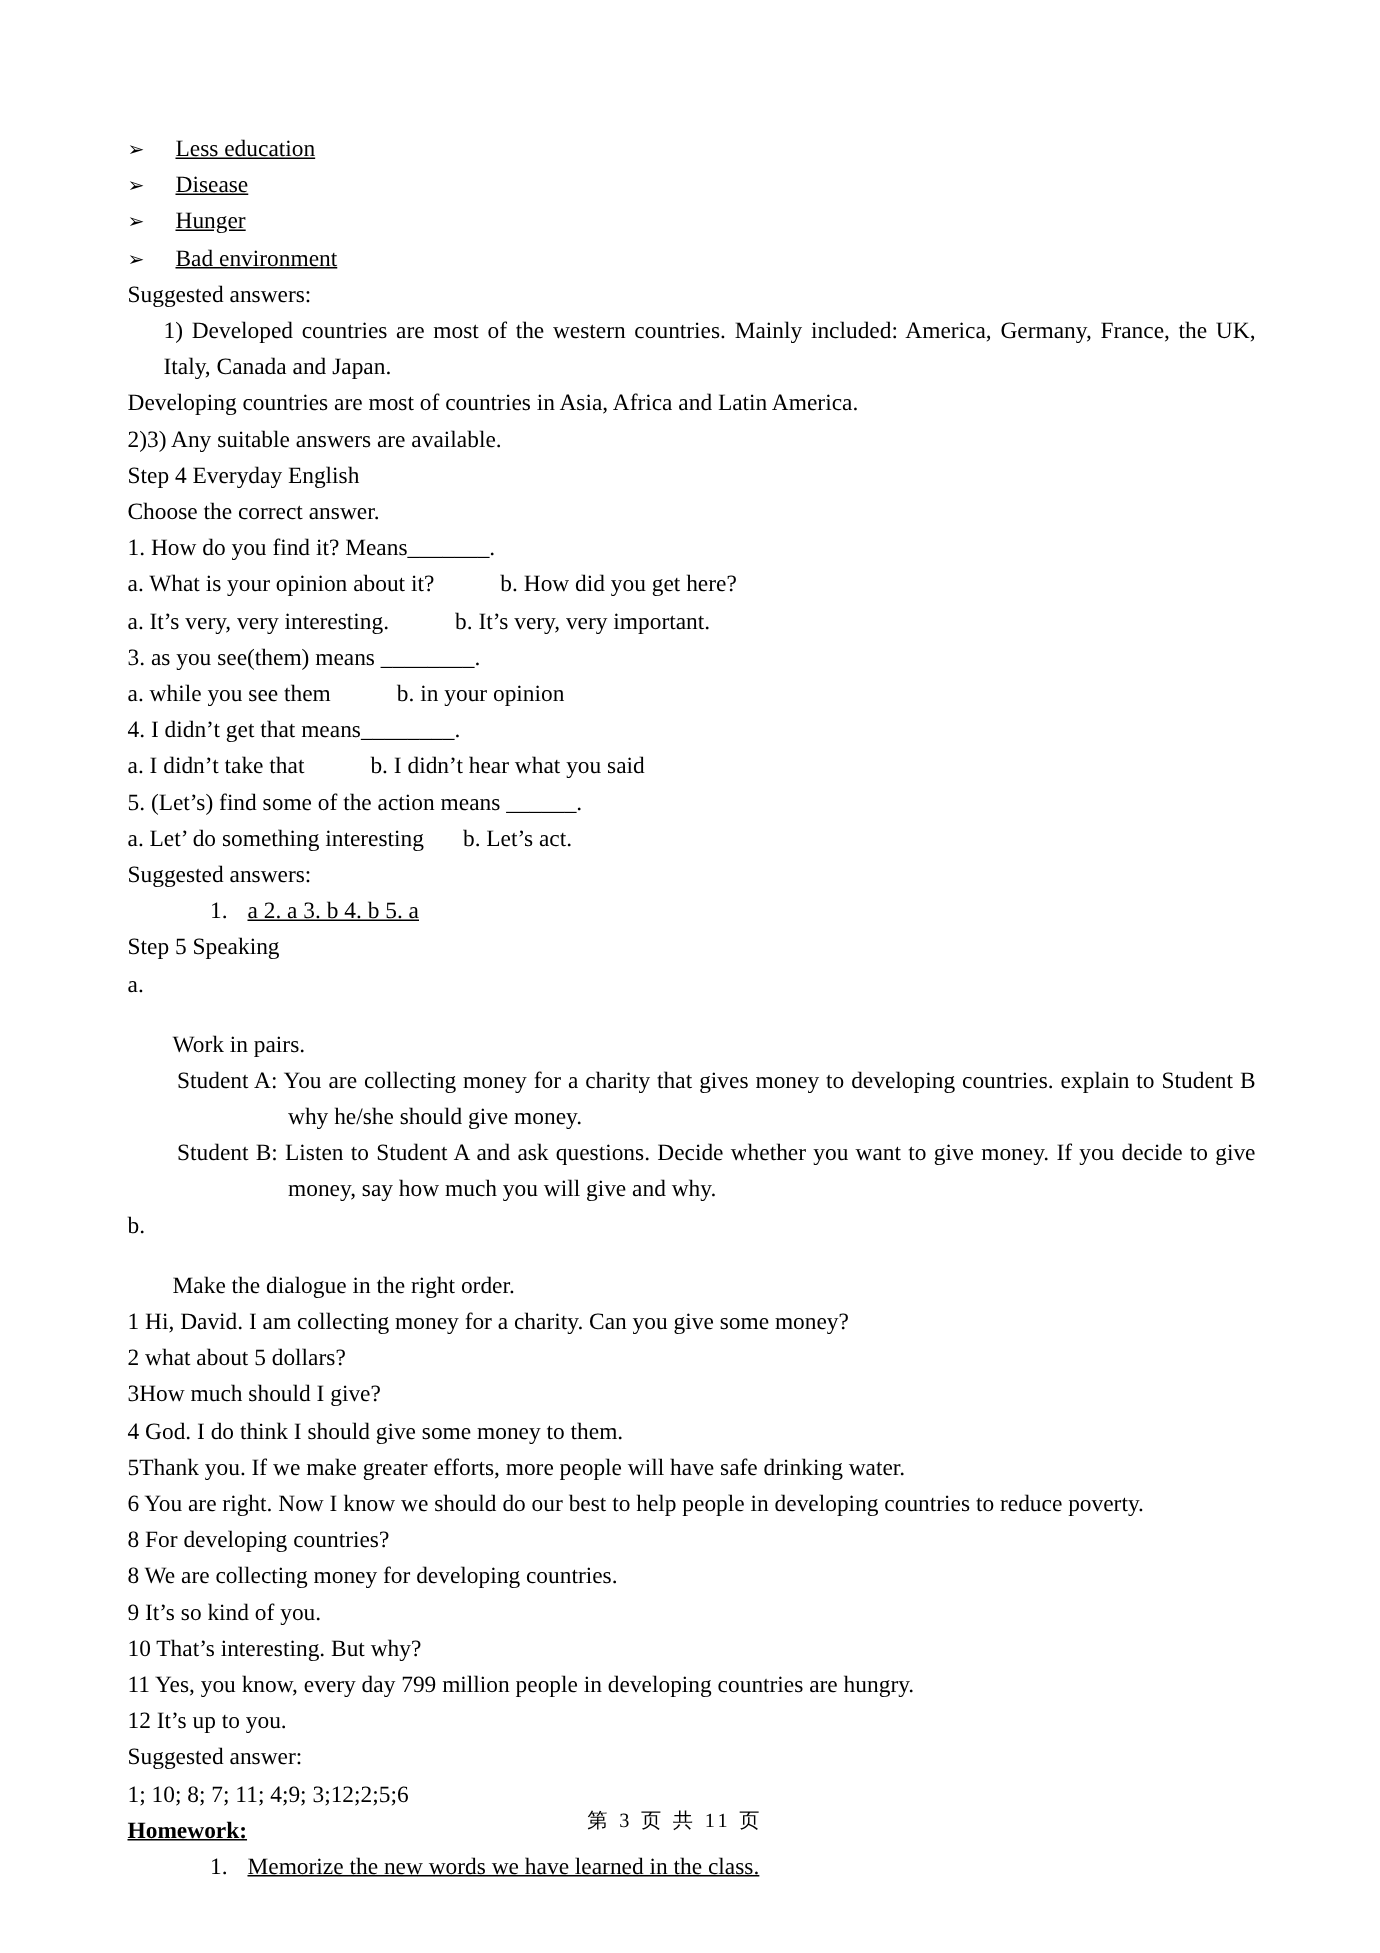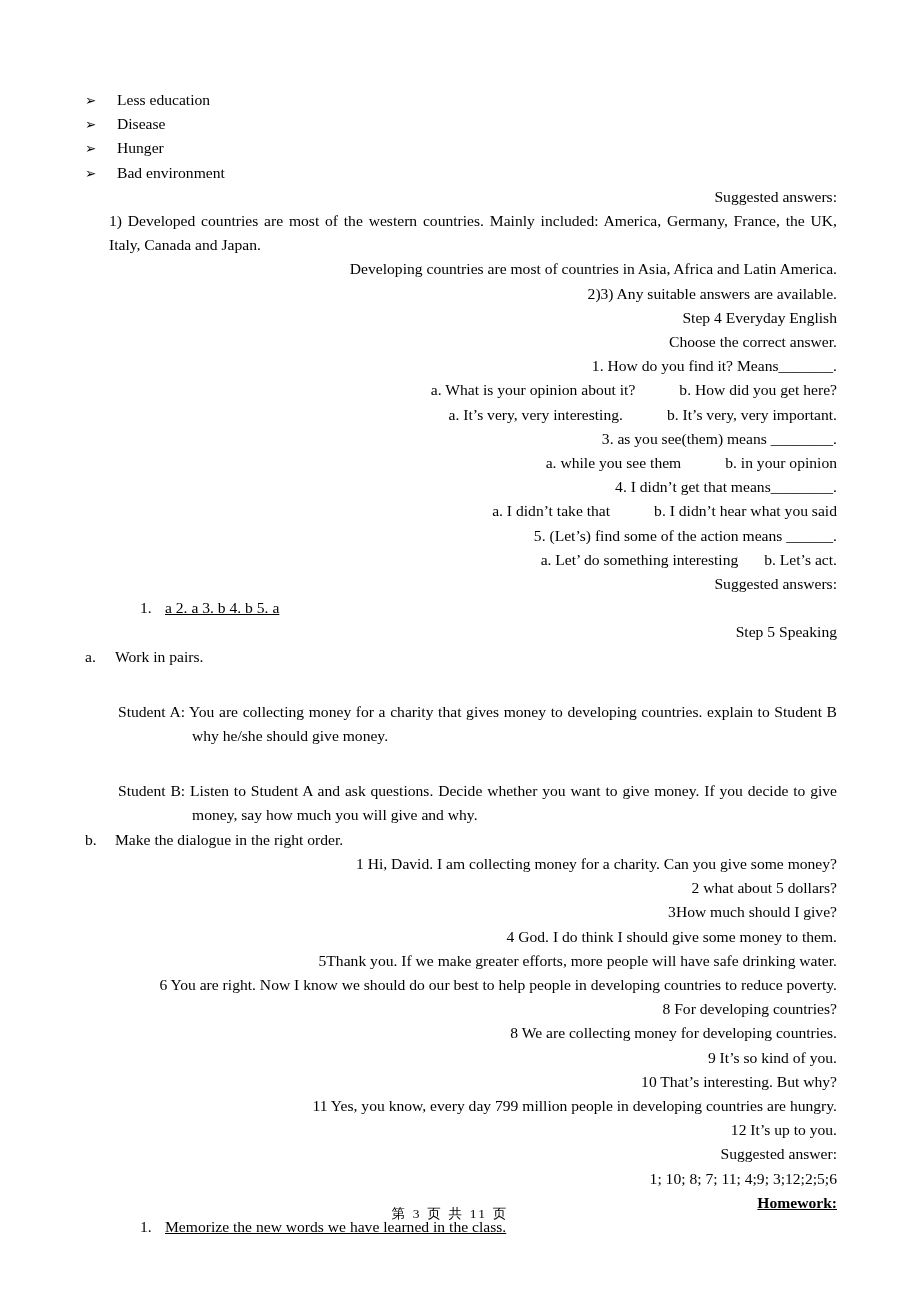--- a/index.html
+++ b/index.html
@@ -22,51 +22,52 @@
   #content {
     position: absolute;
     left: 85px;
     top: 88px;
     width: 752px;
   }
   .line {
     font-size: 15.6px;
     line-height: 24.2px;
     white-space: pre-wrap;
-    text-align: right;
+    text-align: left;
   }
   
   .bullet-row {
     display: flex;
     align-items: flex-start;
     font-size: 15.6px;
     line-height: 24.2px;
   }
   .bullet-glyph {
     width: 32px;
     flex: 0 0 32px;
     font-family: "DejaVu Sans", sans-serif;
     font-size: 13.5px;
     line-height: 24.2px;
   }
   .bullet-text {
     flex: 1 1 auto;
+    text-decoration: underline;
   }
   
   .letter-row {
     display: flex;
     align-items: flex-start;
     font-size: 15.6px;
     line-height: 24.2px;
   }
   .letter-marker {
     width: 30px;
     flex: 0 0 30px;
   }
-  .letter-text { flex: 1 1 auto; }
+  .letter-text { flex: 1 1 auto; margin-top: 40px; }
   
   .num-row {
     display: flex;
     align-items: flex-start;
     font-size: 15.6px;
     line-height: 24.2px;
     margin-left: 55px;
   }
   .num-marker {
     width: 25px;
@@ -75,21 +76,20 @@
   .num-text { flex: 1 1 auto; text-decoration: underline; }
   
   .speaker-block {
     font-size: 15.6px;
     line-height: 24.2px;
     margin-left: 33px;
     padding-left: 74px;
     text-indent: -74px;
     text-align: justify;
     text-justify: inter-word;
-    margin-top: 31px;
   }
   .just {
     text-align: justify;
     text-justify: inter-word;
     margin-left: 24px;
   }
   .bold { font-weight: bold; text-decoration: underline; }
   .gap-tab { display: inline-block; width: 44px; }
   .gap-tab-sm { display: inline-block; width: 26px; }
   #footer {

